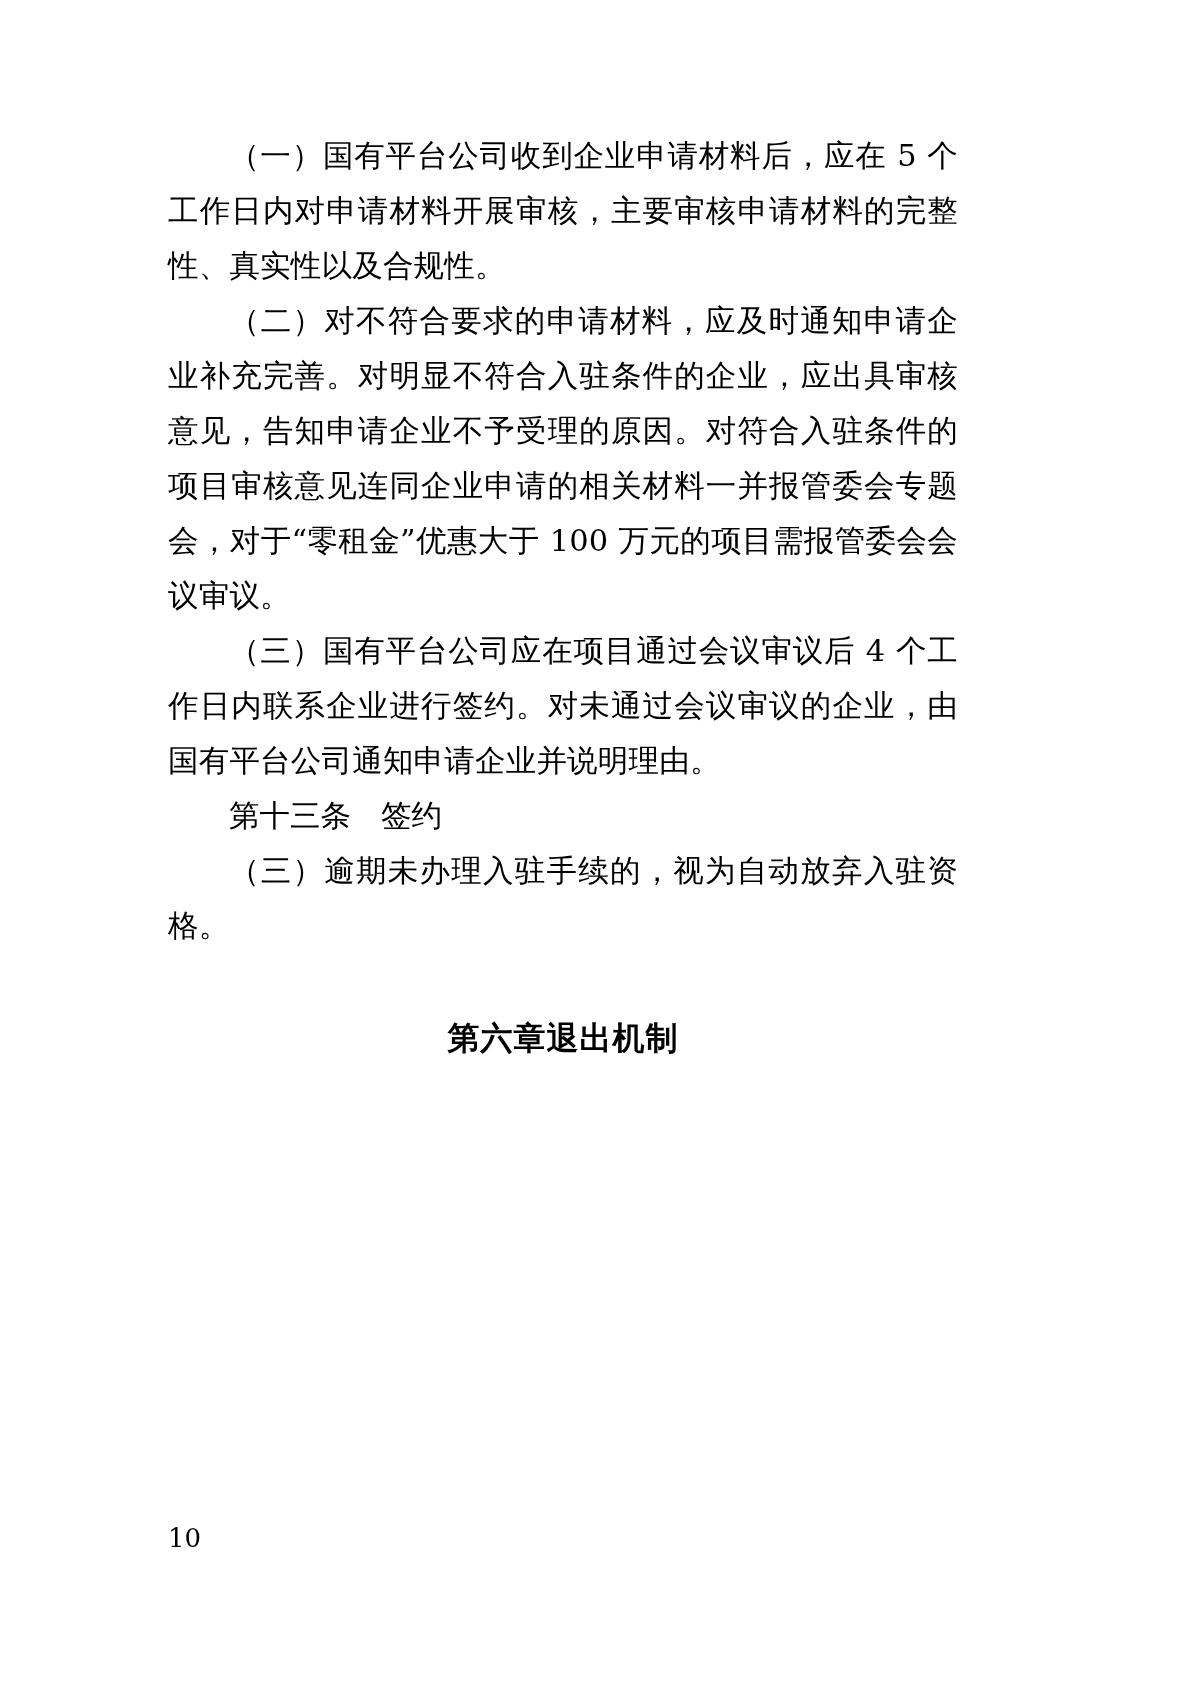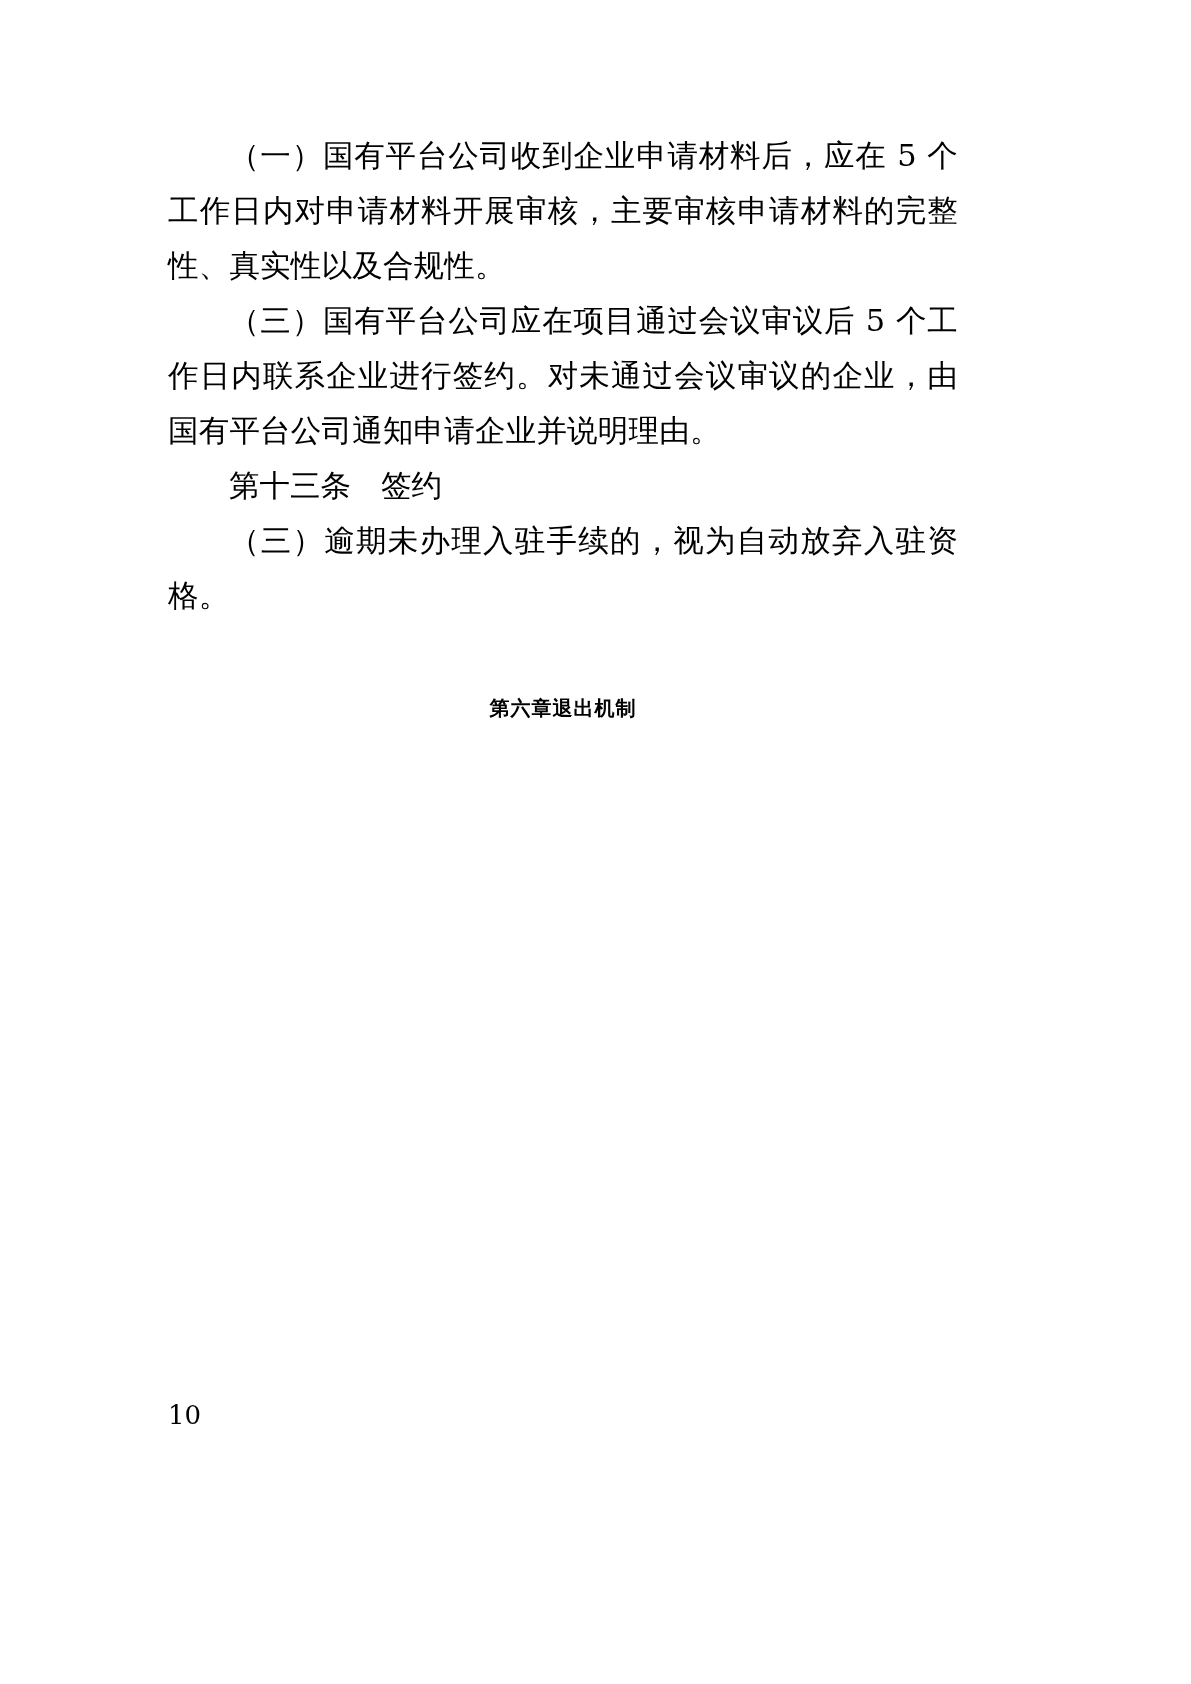--- a/index.html
+++ b/index.html
@@ -41,48 +41,49 @@
     line-height: 55px;
     margin: 0;
     text-indent: 61px;
     font-weight: normal;
   }
   .heading-item .gap {
     display: inline-block;
     width: 30px;
   }
   .chapter {
-    font-size: 20px;
+    font-size: 32px;
     line-height: 55px;
     font-weight: bold;
     text-align: center;
     margin: 0;
     letter-spacing: 1px;
   }
   .spacer-chapter { height: 58px; }
   .page-number {
     position: absolute;
     left: 168px;
-    top: 1400px;
+    top: 1523px;
     font-size: 26px;
     font-family: "DejaVu Serif", serif;
     color: #000000;
   }
 </style>
 </head>
 <body>
 
 <div class="page">
 
   <div class="content">
 
     <p class="para indent">（一）国有平台公司收到企业申请材料后，应在 5 个工作日内对申请材料开展审核，主要审核申请材料的完整性、真实性以及合规性。</p>
 
+    <p class="para indent">（二）对不符合要求的申请材料，应及时通知申请企业补充完善。对明显不符合入驻条件的企业，应出具审核意见，告知申请企业不予受理的原因。对符合入驻条件的项目审核意见连同企业申请的相关材料一并报管委会专题会，对于“零租金”优惠大于 100 万元的项目需报管委会会议审议。</p>
 
-    <p class="para indent">（三）国有平台公司应在项目通过会议审议后 5 个工作日内联系企业进行签约。对未通过会议审议的企业，由国有平台公司通知申请企业并说明理由。</p>
+    <p class="para indent">（三）国有平台公司应在项目通过会议审议后 4 个工作日内联系企业进行签约。对未通过会议审议的企业，由国有平台公司通知申请企业并说明理由。</p>
 
     <p class="heading-item"><span>第十三条</span><span class="gap"></span><span>签约</span></p>
 
 
 
     <p class="para indent">（三）逾期未办理入驻手续的，视为自动放弃入驻资格。</p>
 
     <div class="spacer-chapter"></div>
 
     <p class="chapter"><span>第六章</span><span class="gap"></span><span>退出机制</span></p>

